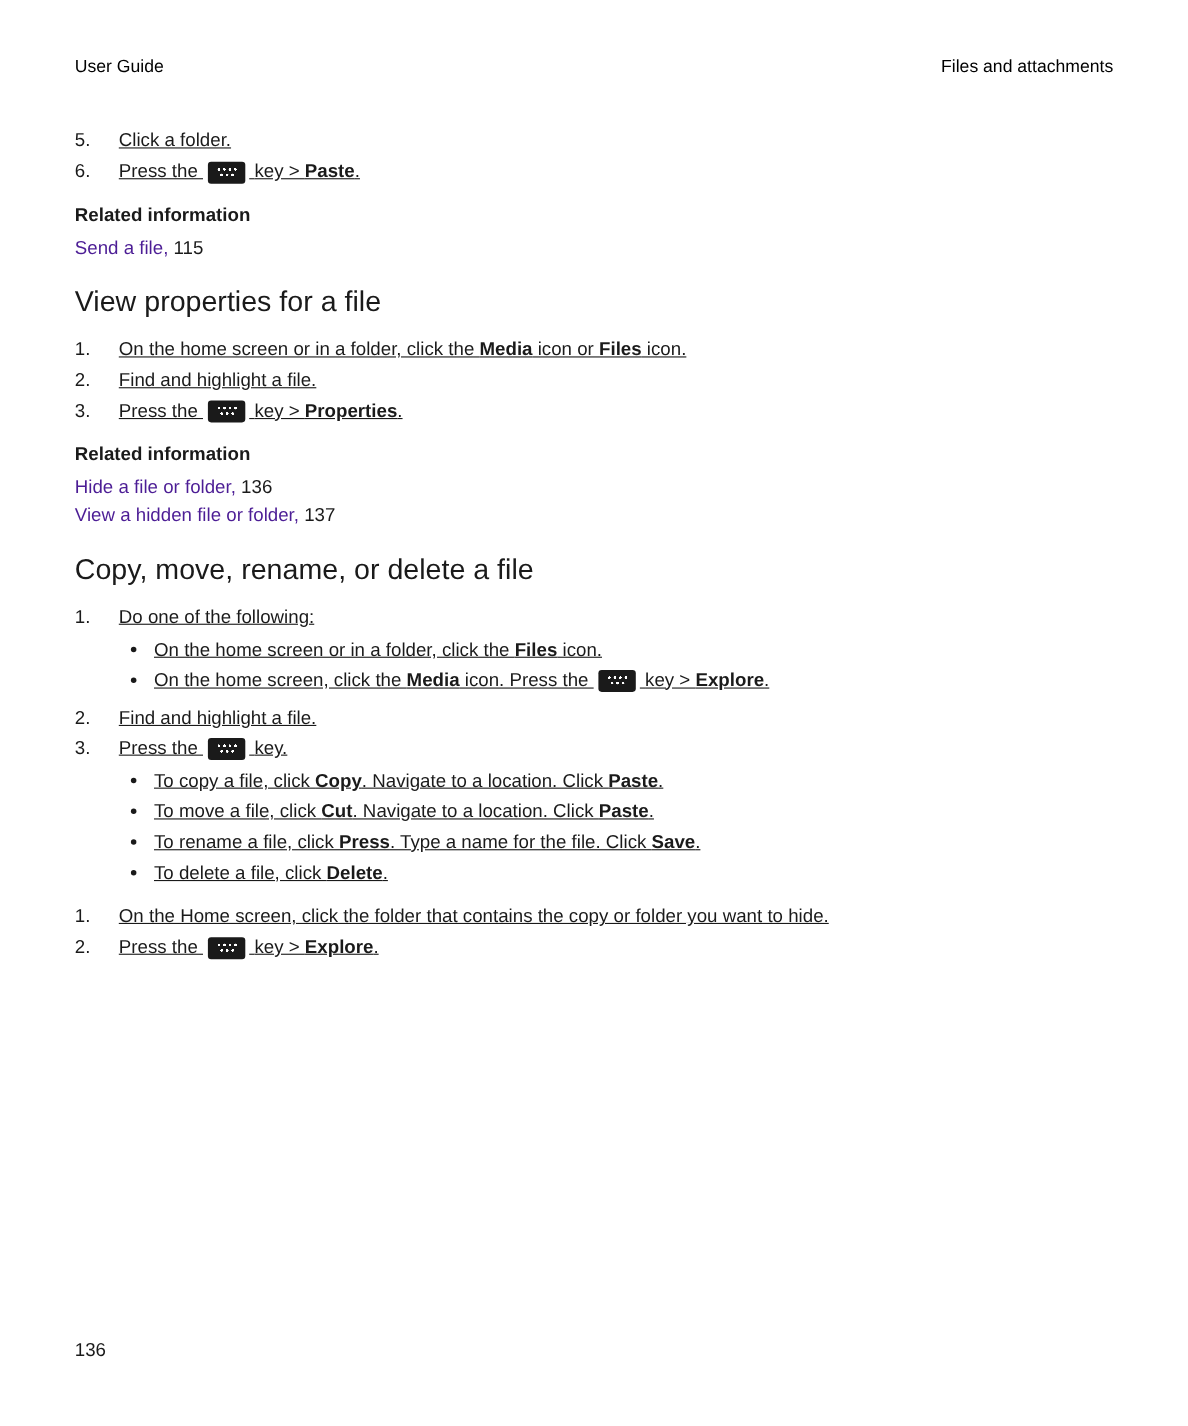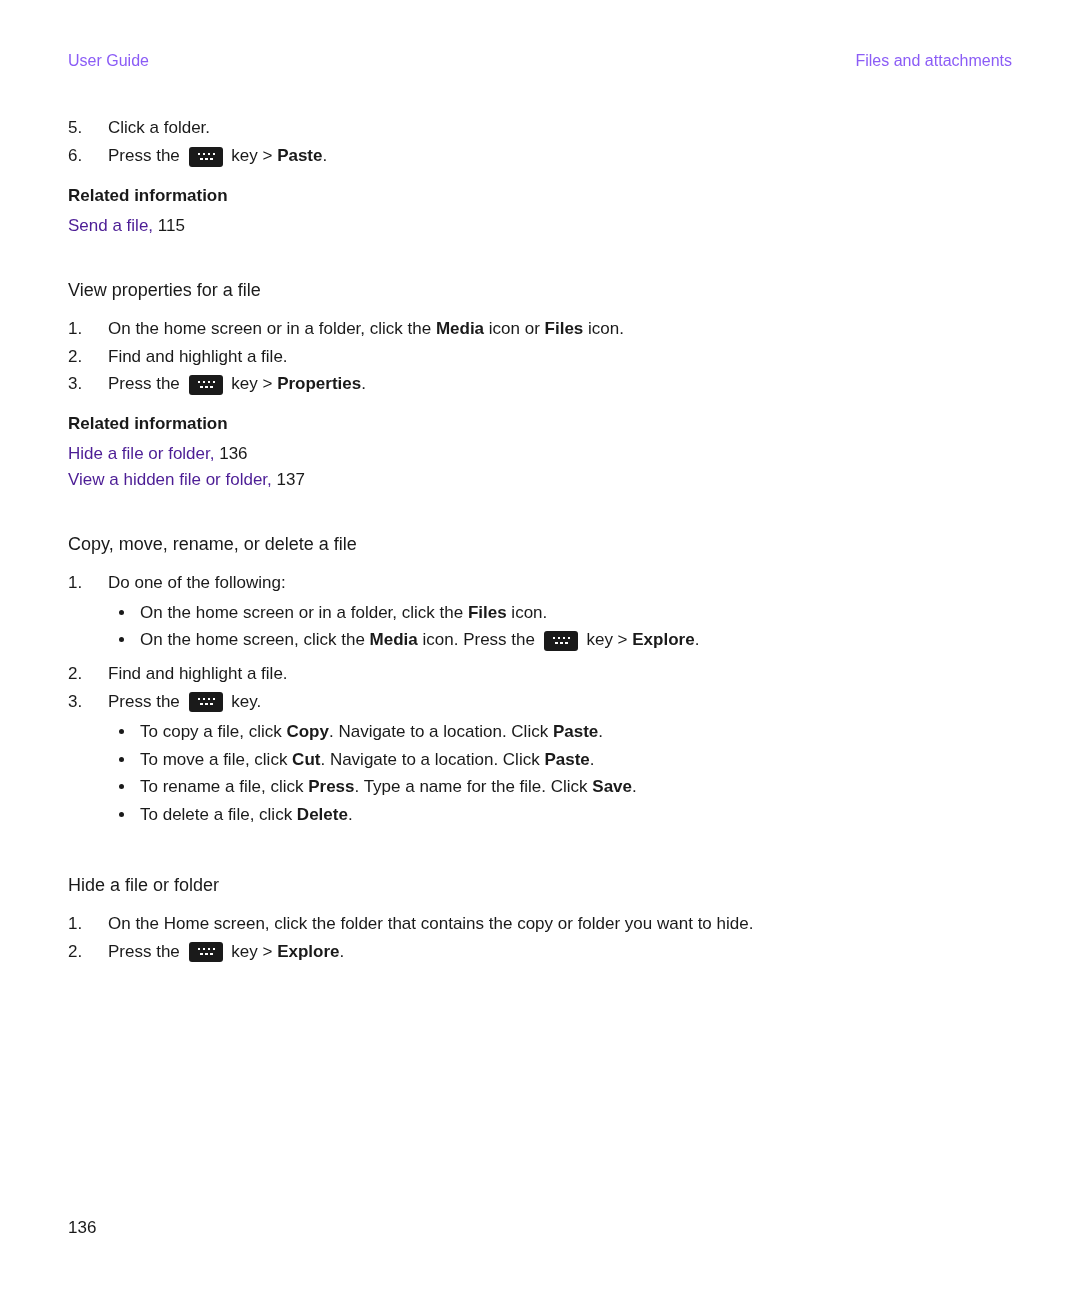--- a/index.html
+++ b/index.html
@@ -15,33 +15,33 @@
     width: 1080px;
     min-height: 1296px;
     box-sizing: border-box;
     padding: 50px 68px 40px 68px;
     position: relative;
   }
   .header-row {
     display: flex;
     justify-content: space-between;
     font-size: 16px;
-    color: #8b5cf6;
+    color: #000000;
     margin-bottom: 44px;
   }
   h1 {
     font-size: 36px;
     font-weight: 400;
     margin: 36px 0 28px 0;
     letter-spacing: -0.2px;
   }
   h2 {
-    font-size: 18px;
+    font-size: 26px;
     font-weight: 400;
-    margin: 40px 0 14px 0;
+    margin: 18px 0 14px 0;
   }
   p { margin: 10px 0 14px 0; }
   .bold { font-weight: 700; }
   a.link { color: #4c1d95; text-decoration: none; }
   ol.steps {
     list-style: none;
     padding: 0;
     margin: 4px 0 10px 0;
     counter-reset: none;
   }
@@ -49,20 +49,21 @@
     display: flex;
     align-items: flex-start;
     margin: 4px 0 4px 0;
   }
   ol.steps > li > .num {
     width: 40px;
     flex: 0 0 40px;
   }
   ol.steps > li > .body {
     flex: 1 1 auto;
+    text-decoration: underline;
   }
   ul.bullets {
     list-style: disc;
     padding-left: 28px;
     margin: 6px 0 6px 0;
   }
   ul.bullets > li {
     margin: 4px 0;
     padding-left: 4px;
   }
@@ -204,21 +205,20 @@
             <span>To rename a file, click </span><span class="bold">Press</span><span>. Type a name for the file. Click </span><span class="bold">Save</span><span>.</span>
           </li>
           <li>
             <span>To delete a file, click </span><span class="bold">Delete</span><span>.</span>
           </li>
         </ul>
       </span>
     </li>
   </ol>
 
-  <h2>Hide a file or folder</h2>
   <ol class="steps">
     <li>
       <span class="num">1.</span>
       <span class="body">On the Home screen, click the folder that contains the copy or folder you want to hide.</span>
     </li>
     <li>
       <span class="num">2.</span>
       <span class="body">
         <span>Press the </span>
         <span class="bb-key"></span>

